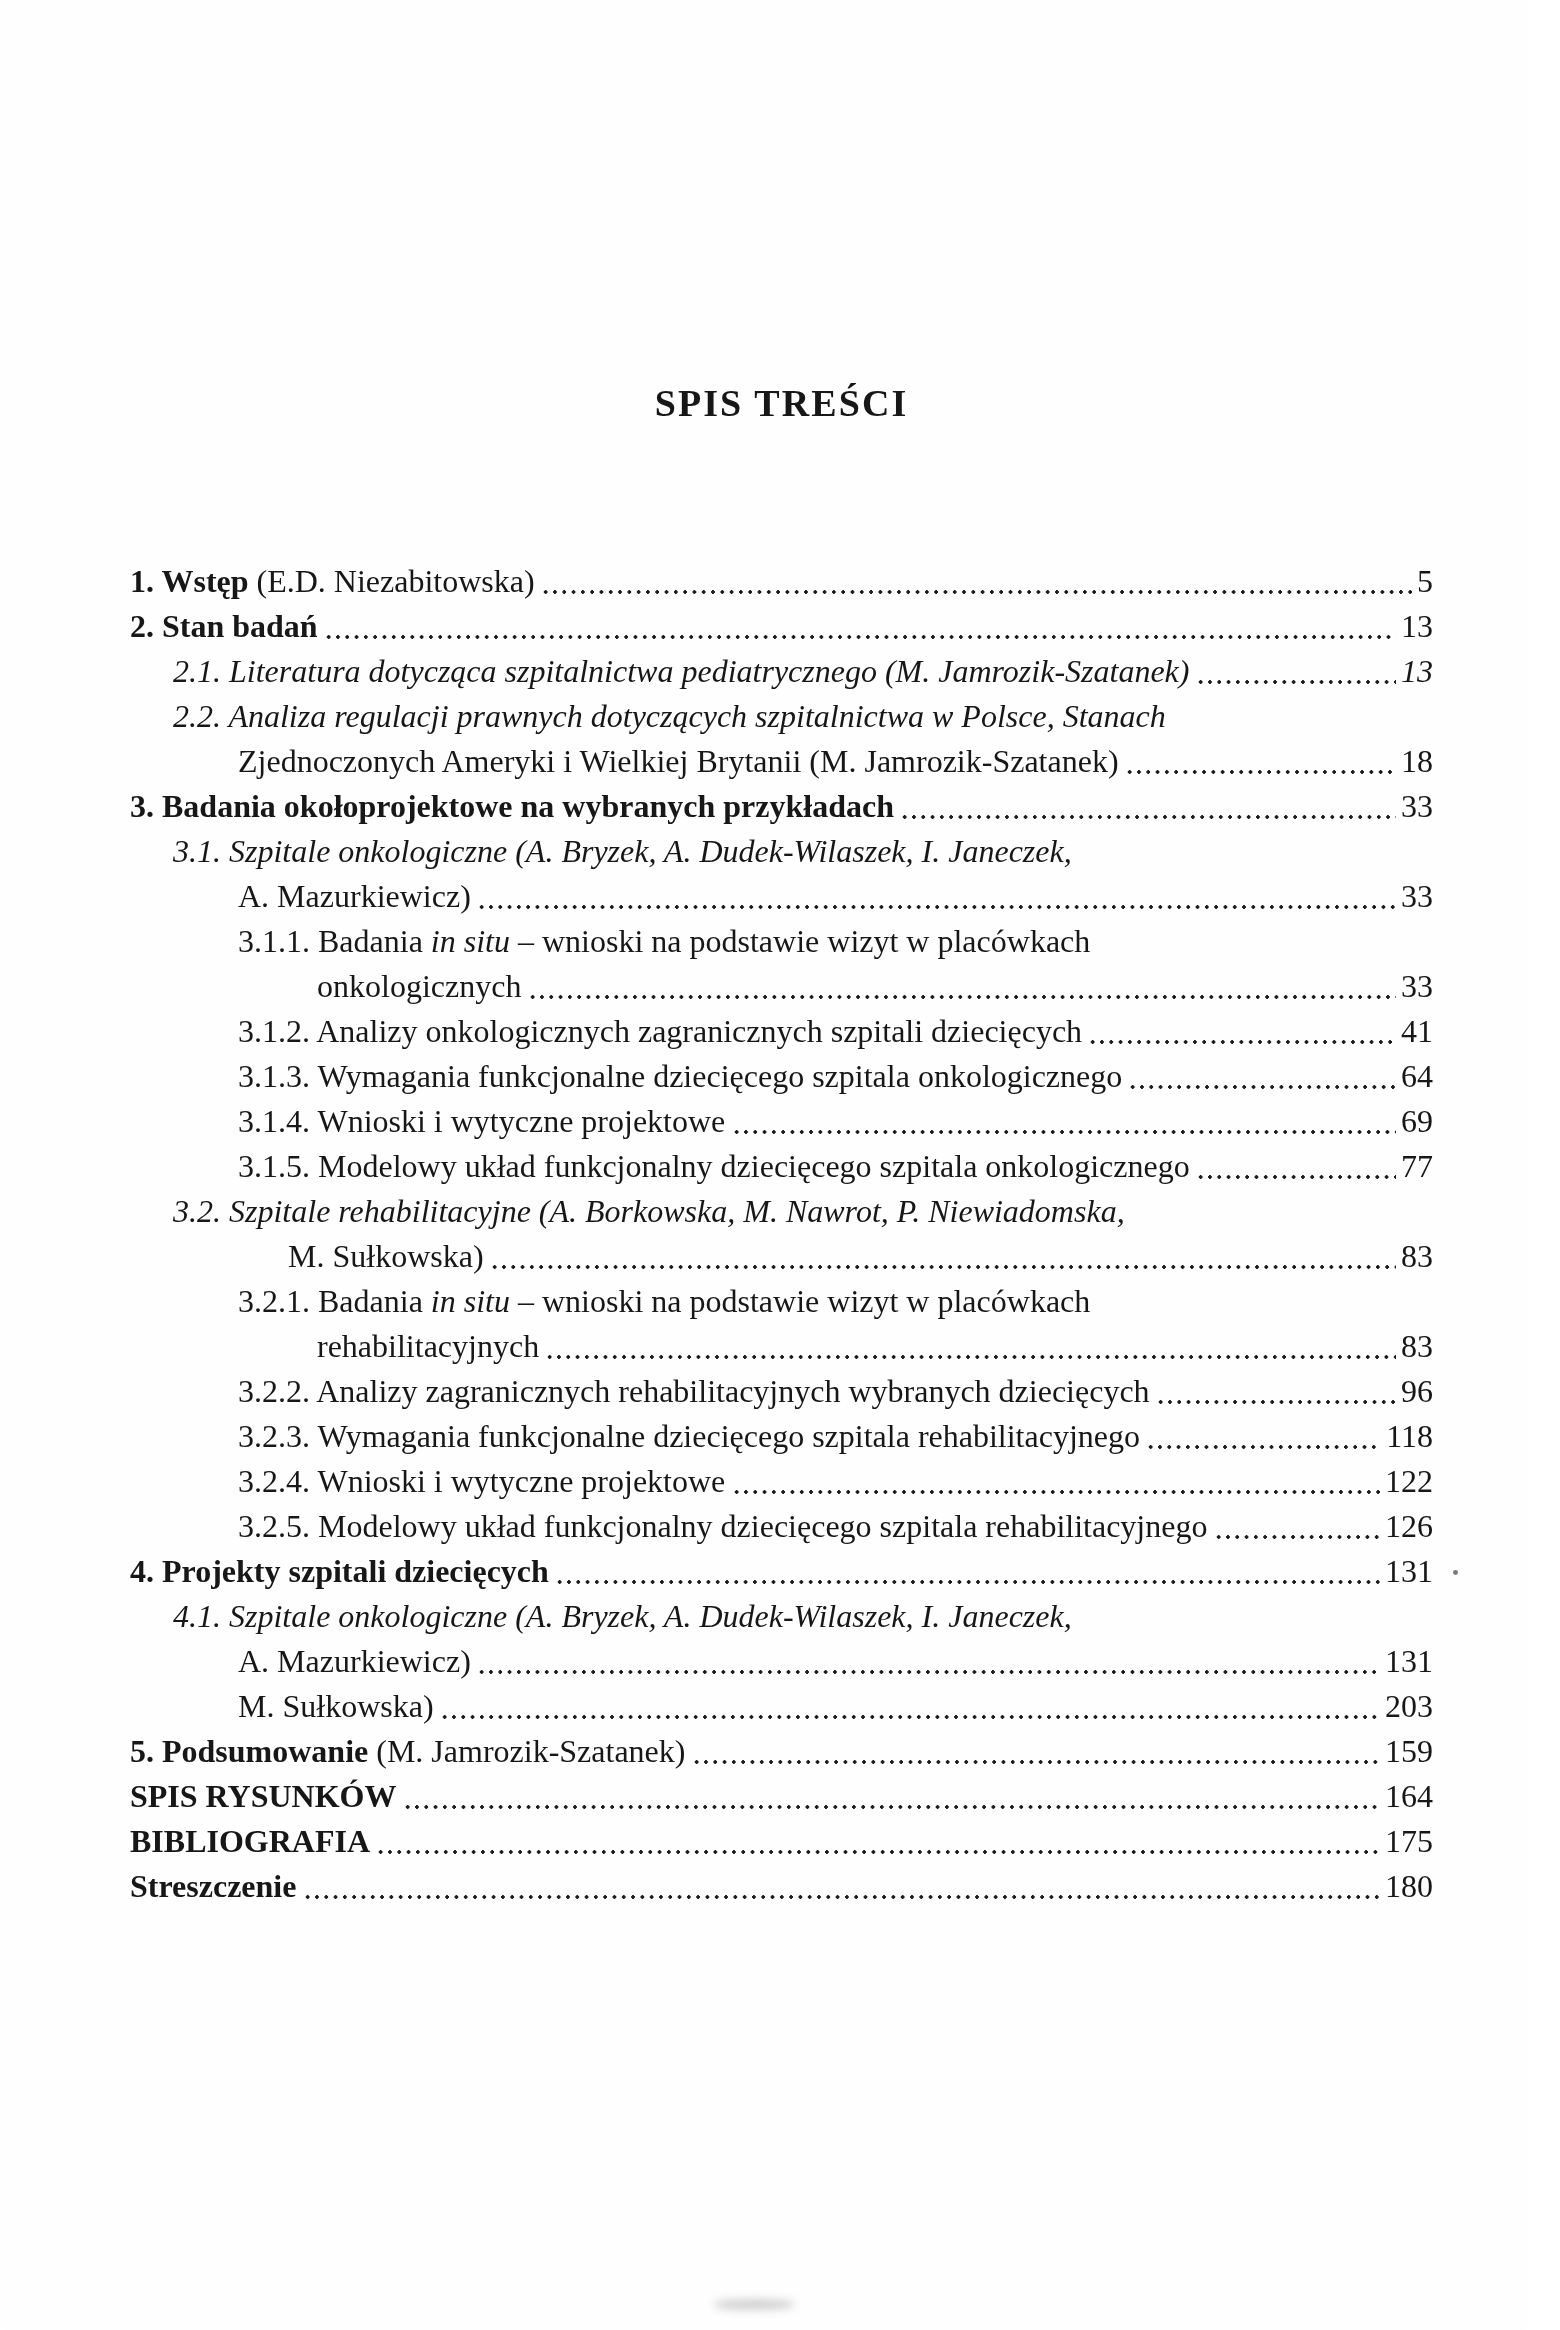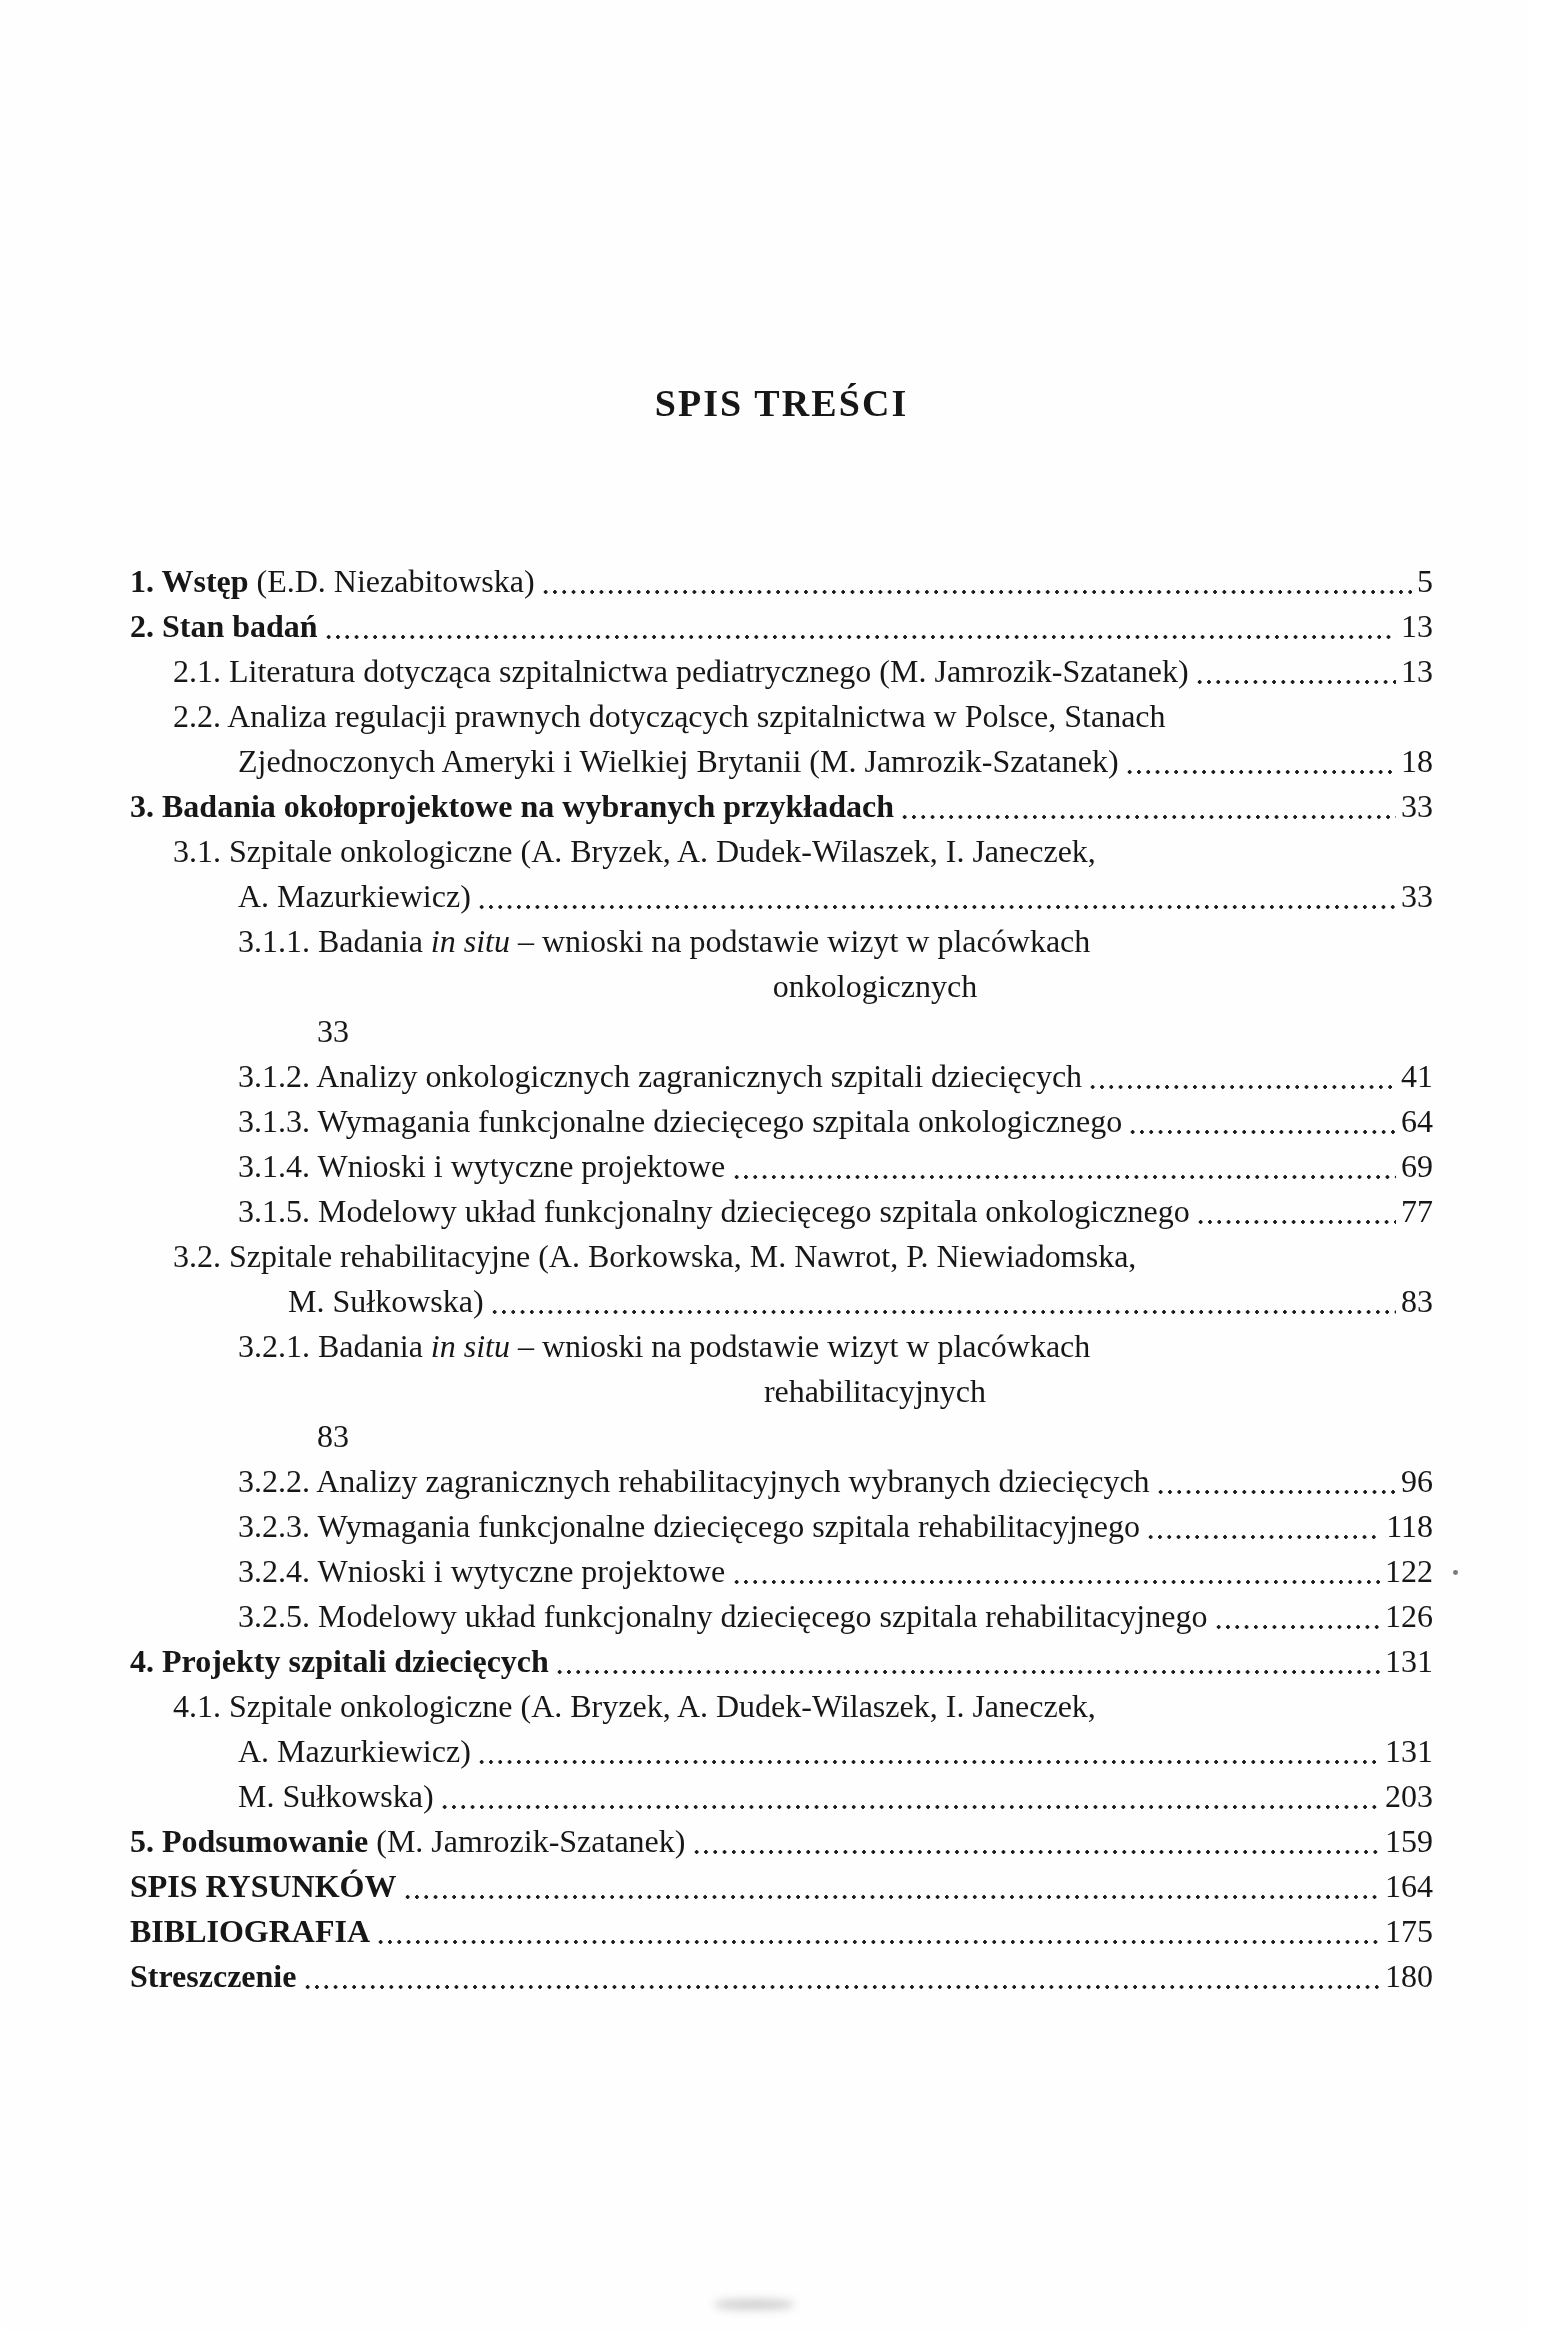--- a/index.html
+++ b/index.html
@@ -42,24 +42,24 @@
     min-width: 20.6px;
     margin: 0 5.5px 0 6.2px;
     background-image: radial-gradient(circle, #1d1d1d 1.6px, transparent 2px);
     background-size: 9.3px 4.1px;
     background-repeat: repeat-x;
     background-position: 0 calc(100% - 9.6px);
   }
   .line .page { flex: 0 0 auto; }
   
   .ind-0 { padding-left: 0; }
-  .ind-1 { padding-left: 43px; }
+  .ind-1 { padding-left: 43px; font-style: italic; }
   .ind-2 { padding-left: 108px; }
   .ind-3 { padding-left: 158px; }
-  .ind-4 { padding-left: 187px; flex-direction: column; }
+  .ind-4 { padding-left: 187px; }
   
   .speck {
     position: absolute;
     left: 1453px;
     top: 1570px;
     width: 4.8px;
     height: 4.8px;
     border-radius: 50%;
     background: #5a5a5a;
     opacity: 0.8;

